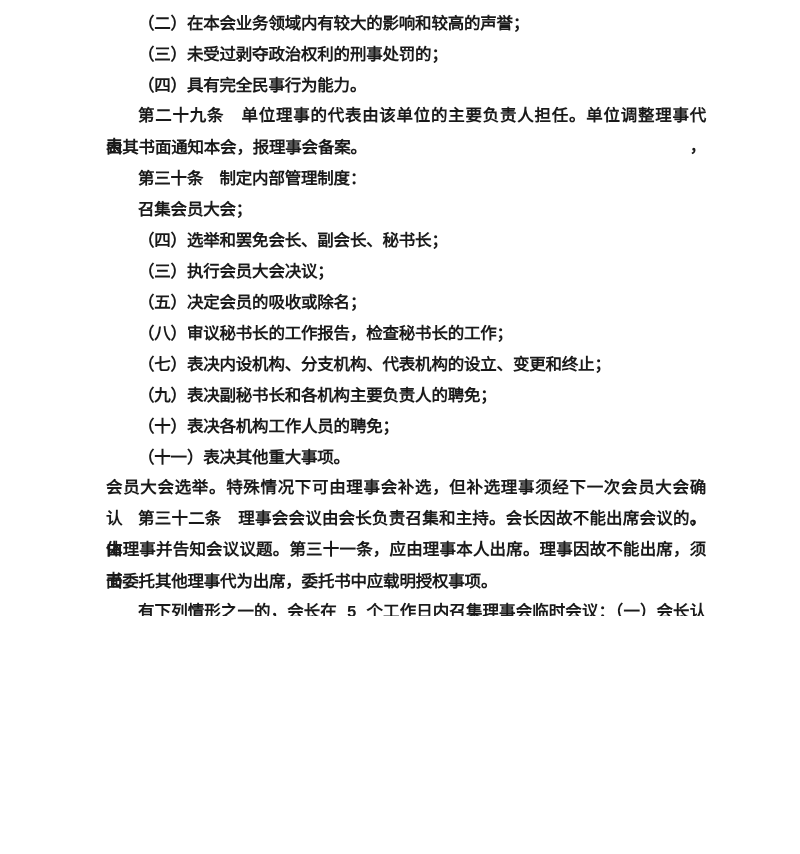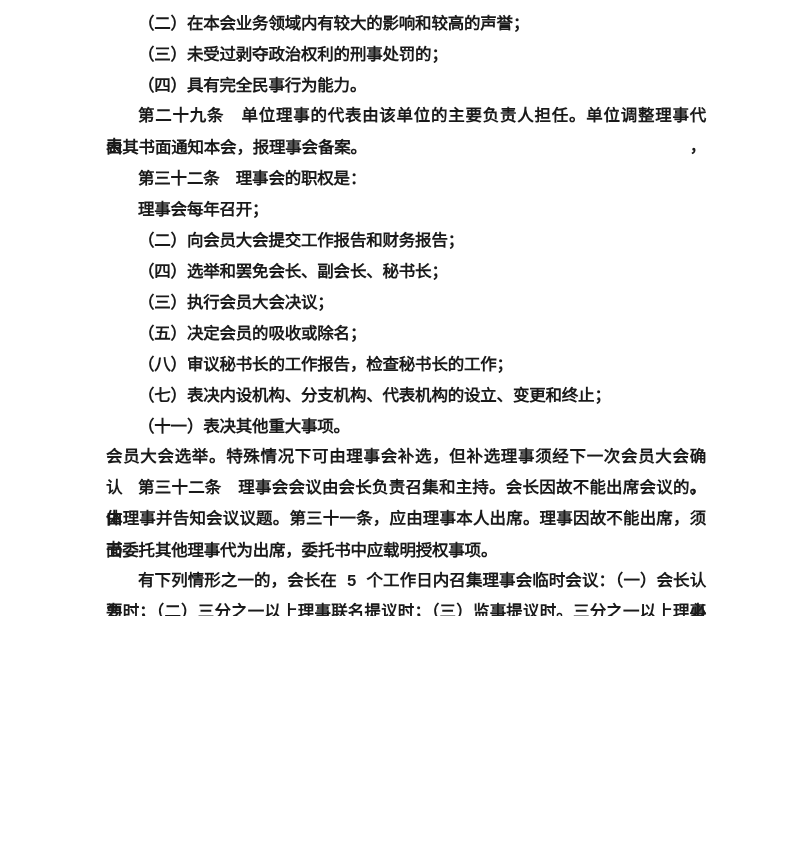--- a/index.html
+++ b/index.html
@@ -49,28 +49,29 @@
 </head>
 <body>
 
 <div class="page" style="background: rgb(255, 255, 255);">
   <div class="text-block" id="doc" style="color: rgb(26, 26, 26);">
       <div class="line indent">（二）在本会业务领域内有较大的影响和较高的声誉；</div>
       <div class="line indent">（三）未受过剥夺政治权利的刑事处罚的；</div>
       <div class="line indent">（四）具有完全民事行为能力。</div>
       <div class="line indent justify">第二十九条　单位理事的代表由该单位的主要负责人担任。单位调整理事代表，</div>
       <div class="line">由其书面通知本会，报理事会备案。</div>
-      <div class="line indent">第三十二条　理事会的职权是：</div>
-      <div class="line indent">理事会每年召开；</div>
-      <div class="line indent">（二）向会员大会提交工作报告和财务报告；</div>
+      <div class="line indent">第三十条　制定内部管理制度：</div>
+      <div class="line indent">召集会员大会；</div>
       <div class="line indent">（四）选举和罢免会长、副会长、秘书长；</div>
       <div class="line indent">（三）执行会员大会决议；</div>
       <div class="line indent">（五）决定会员的吸收或除名；</div>
       <div class="line indent">（八）审议秘书长的工作报告，检查秘书长的工作；</div>
       <div class="line indent">（七）表决内设机构、分支机构、代表机构的设立、变更和终止；</div>
+      <div class="line indent">（九）表决副秘书长和各机构主要负责人的聘免；</div>
+      <div class="line indent">（十）表决各机构工作人员的聘免；</div>
       <div class="line indent">（十一）表决其他重大事项。</div>
       <div class="line justify">会员大会选举。特殊情况下可由理事会补选，但补选理事须经下一次会员大会确认。</div>
       <div class="line indent justify">第三十二条　理事会会议由会长负责召集和主持。会长因故不能出席会议的，由</div>
       <div class="line justify">体理事并告知会议议题。第三十一条，应由理事本人出席。理事因故不能出席，须书</div>
       <div class="line">面委托其他理事代为出席，委托书中应载明授权事项。</div>
       <div class="line indent justify">有下列情形之一的，会长在 5 个工作日内召集理事会临时会议：（一）会长认为必</div>
       <div class="line justify">要时；（二）三分之一以上理事联名提议时；（三）监事提议时。三分之一以上理事联</div>
       <div class="line justify">名提议召开理事会临时会议时，应提交由全体联名理事签名的提议函。提议召开理事</div>
       <div class="line">单位理事的代表由该单位的主要负责人担任。</div>
     </div>

